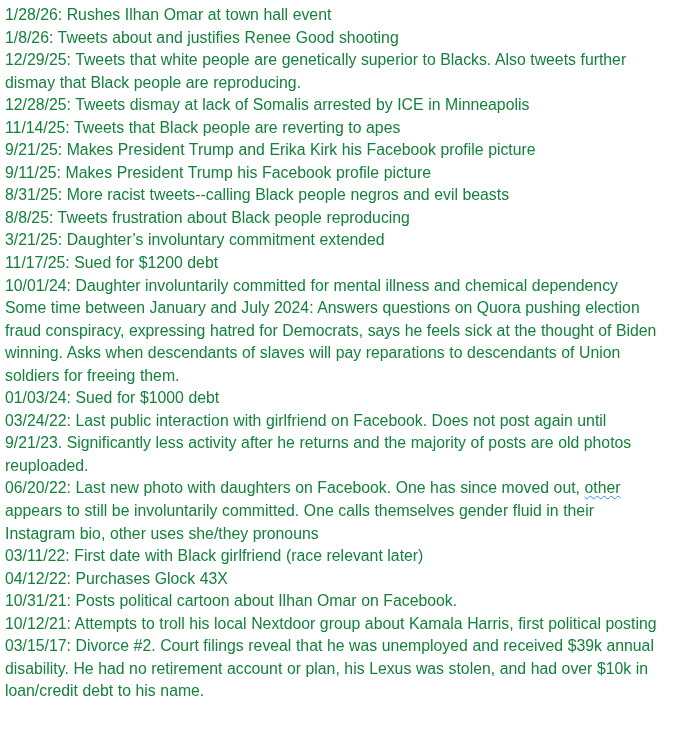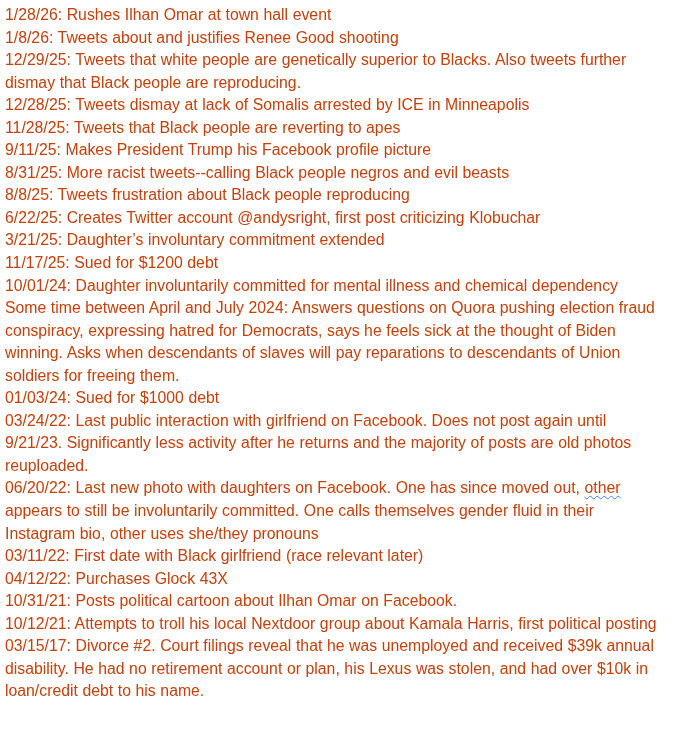--- a/index.html
+++ b/index.html
@@ -33,34 +33,34 @@
     text-decoration-line: underline;
     text-decoration-style: wavy;
     text-decoration-thickness: 1px;
     text-underline-offset: 2px;
     text-decoration-skip-ink: none;
   }
 </style>
 </head>
 <body>
 
-<main class="doc" style="color: #c2410c; background: rgb(255, 255, 255);">
+<main class="doc" style="color: #15803d; background: rgb(255, 255, 255);">
     <p class="entry"><span>1/28/26: Rushes Ilhan Omar at town hall event</span></p>
     <p class="entry"><span>1/8/26: Tweets about and justifies Renee Good shooting</span></p>
     <p class="entry"><span>12/29/25: Tweets that white people are genetically superior to Blacks. Also tweets further dismay that Black people are reproducing.</span></p>
     <p class="entry"><span>12/28/25: Tweets dismay at lack of Somalis arrested by ICE in Minneapolis</span></p>
-    <p class="entry"><span>11/28/25: Tweets that Black people are reverting to apes</span></p>
+    <p class="entry"><span>11/14/25: Tweets that Black people are reverting to apes</span></p>
+    <p class="entry"><span>9/21/25: Makes President Trump and Erika Kirk his Facebook profile picture</span></p>
     <p class="entry"><span>9/11/25: Makes President Trump his Facebook profile picture</span></p>
     <p class="entry"><span>8/31/25: More racist tweets--calling Black people negros and evil beasts</span></p>
     <p class="entry"><span>8/8/25: Tweets frustration about Black people reproducing</span></p>
-    <p class="entry"><span>6/22/25: Creates Twitter account @andysright, first post criticizing Klobuchar</span></p>
     <p class="entry"><span>3/21/25: Daughter’s involuntary commitment extended</span></p>
     <p class="entry"><span>11/17/25: Sued for $1200 debt</span></p>
     <p class="entry"><span>10/01/24: Daughter involuntarily committed for mental illness and chemical dependency</span></p>
-    <p class="entry"><span>Some time between April and July 2024: Answers questions on Quora pushing election fraud conspiracy, expressing hatred for Democrats, says he feels sick at the thought of Biden winning. Asks when descendants of slaves will pay reparations to descendants of Union soldiers for freeing them.</span></p>
+    <p class="entry"><span>Some time between January and July 2024: Answers questions on Quora pushing election fraud conspiracy, expressing hatred for Democrats, says he feels sick at the thought of Biden winning. Asks when descendants of slaves will pay reparations to descendants of Union soldiers for freeing them.</span></p>
     <p class="entry"><span>01/03/24: Sued for $1000 debt</span></p>
     <p class="entry"><span>03/24/22: Last public interaction with girlfriend on Facebook. Does not post again until 9/21/23. Significantly less activity after he returns and the majority of posts are old photos reuploaded.</span></p>
     <p class="entry"><span>06/20/22: Last new photo with daughters on Facebook. One has since moved out, </span><span class="squiggle" style="text-decoration-color: rgb(59, 130, 246);">other</span><span> appears to still be involuntarily committed. One calls themselves gender fluid in their Instagram bio, other uses she/they pronouns</span></p>
     <p class="entry"><span>03/11/22: First date with Black girlfriend (race relevant later)</span></p>
     <p class="entry"><span>04/12/22: Purchases Glock 43X</span></p>
     <p class="entry"><span>10/31/21: Posts political cartoon about Ilhan Omar on Facebook.</span></p>
     <p class="entry"><span>10/12/21: Attempts to troll his local Nextdoor group about Kamala Harris, first political posting</span></p>
     <p class="entry"><span>03/15/17: Divorce #2. Court filings reveal that he was unemployed and received $39k annual disability. He had no retirement account or plan, his Lexus was stolen, and had over $10k in loan/credit debt to his name.</span></p>
     <p class="entry"></p>
   </main>

